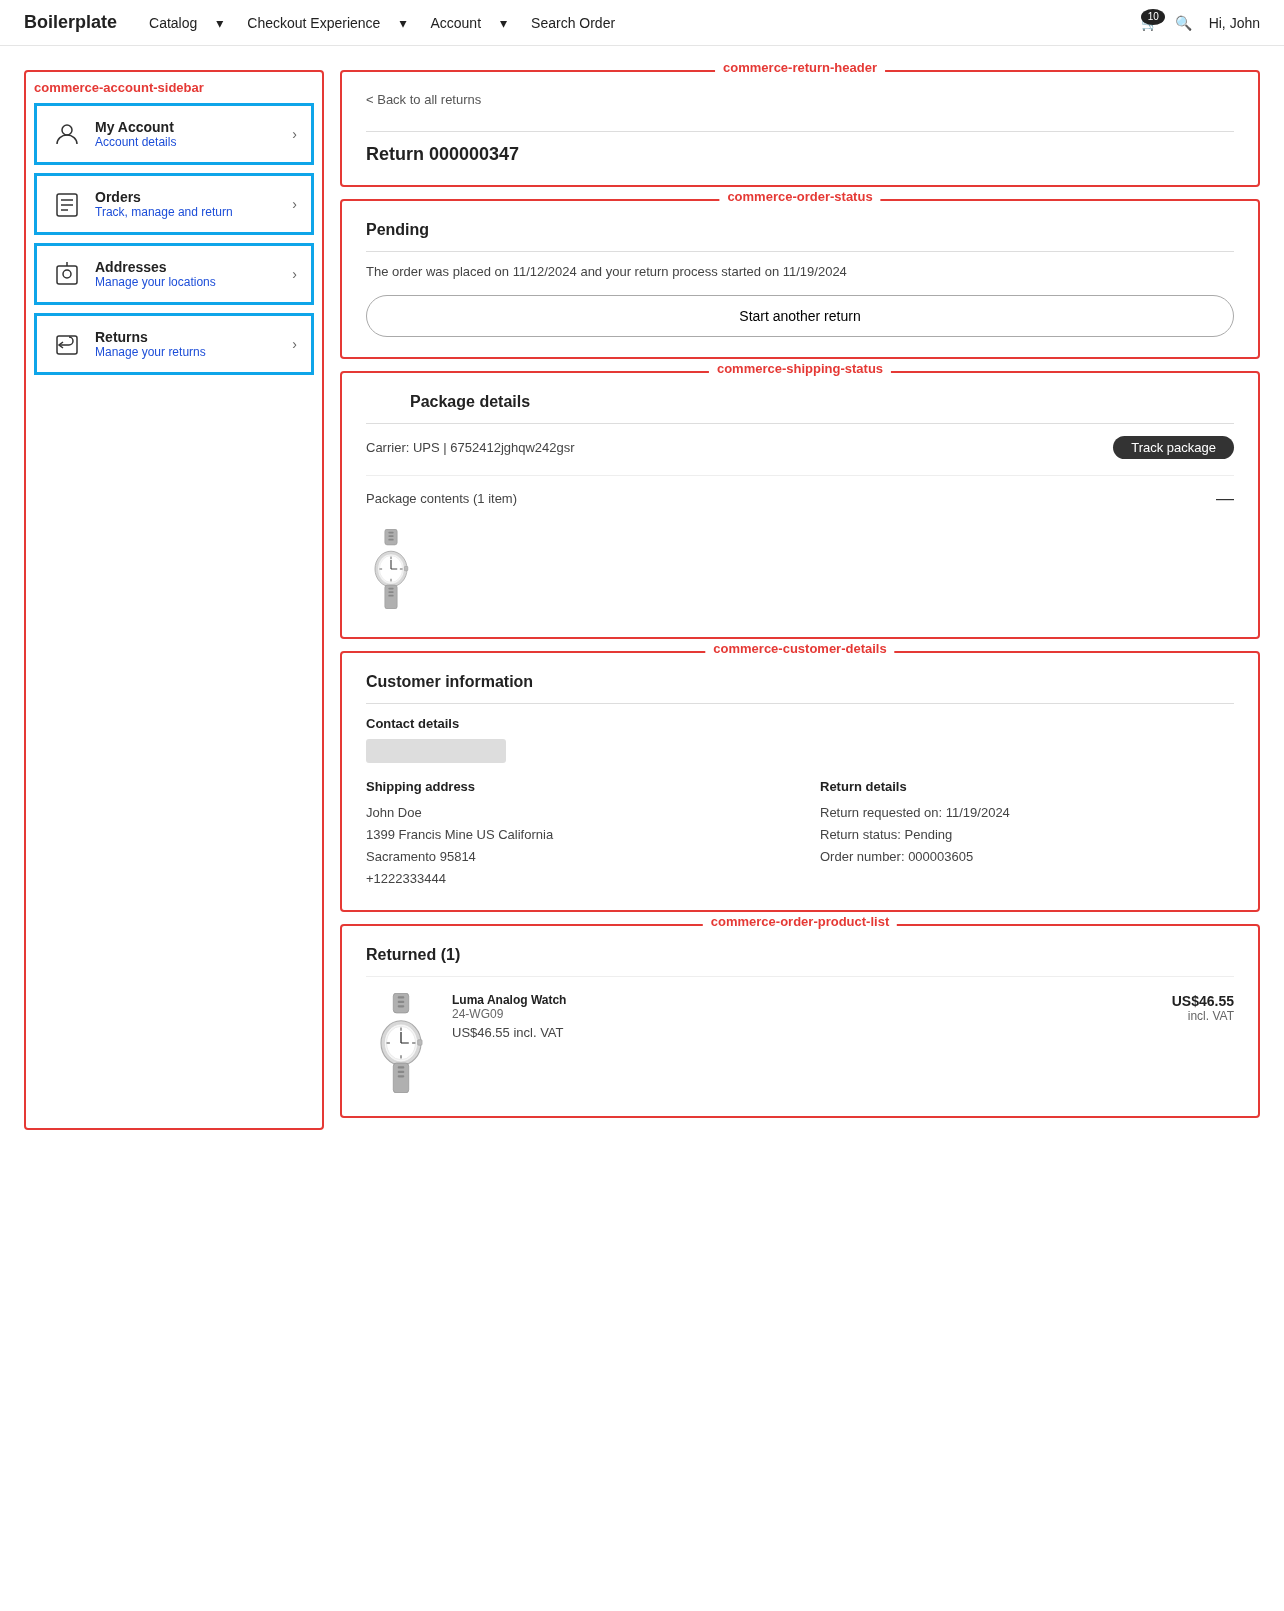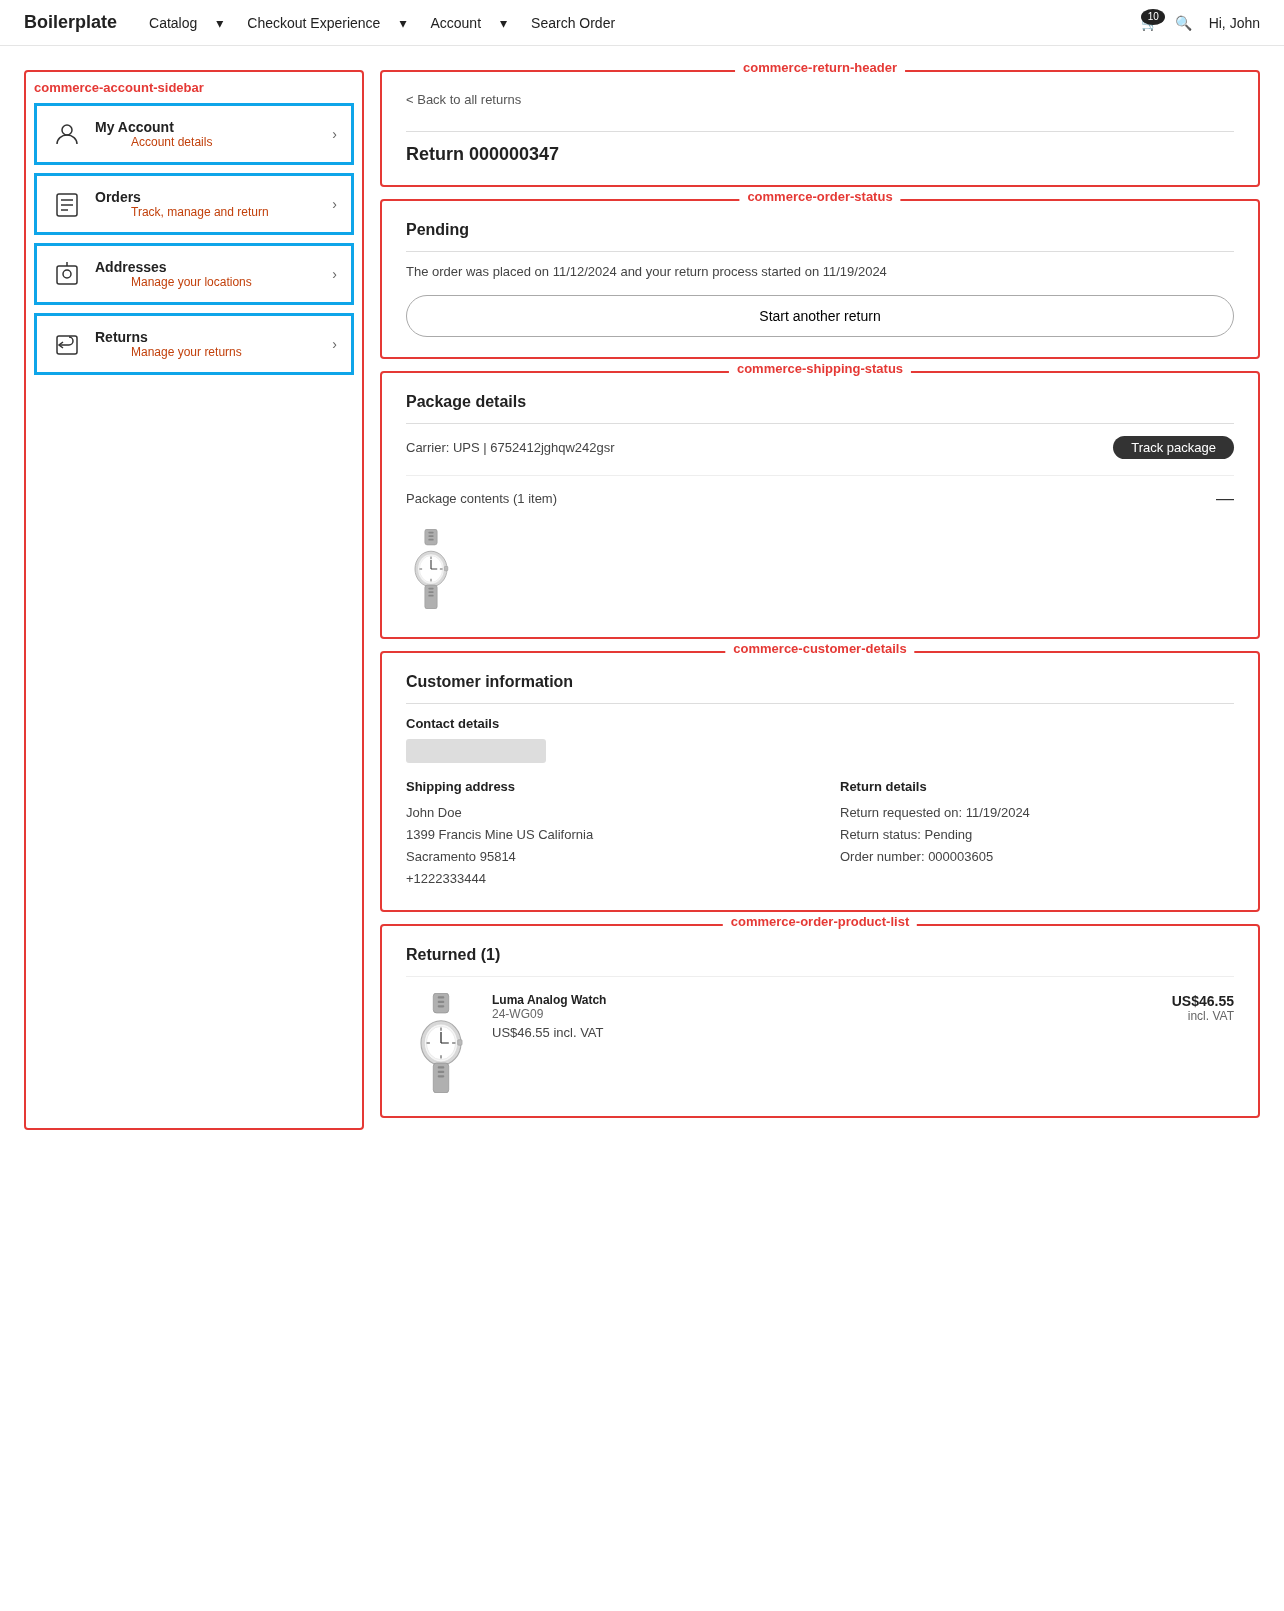--- a/index.html
+++ b/index.html
@@ -11,27 +11,27 @@
     .nav-item { font-size: 14px; color: #222; cursor: pointer; display: flex; align-items: center; gap: 19px; }
     .nav-right { margin-left: auto; display: flex; align-items: center; gap: 16px; }
     .nav-cart { position: relative; }
     .cart-badge { position: absolute; top: -6px; right: -6px; background: #222; color: #fff; border-radius: 50%; font-size: 10px; width: 24px; height: 16px; display: flex; align-items: center; justify-content: center; }
     .nav-greeting { font-size: 14px; }
 
     
     .main-container { display: flex; padding: 24px; gap: 0; max-width: 1284px; }
 
     
-    .sidebar { width: 340px; min-width: 280px; border: 2px solid #e53935; border-radius: 4px; padding: 8px; margin-right: 16px; }
+    .sidebar { width: 300px; min-width: 280px; border: 2px solid #e53935; border-radius: 4px; padding: 8px; margin-right: 16px; }
     .sidebar-label { color: #e53935; font-size: 13px; font-weight: bold; margin-bottom: 8px; }
     .sidebar-item { display: flex; align-items: center; justify-content: space-between; border: 3px solid #0ea5e9; border-radius: 0; padding: 12px 14px; margin-bottom: 8px; cursor: pointer; }
     .sidebar-item-left { display: flex; align-items: center; gap: 12px; }
     .sidebar-item-icon { width: 32px; height: 32px; display: flex; align-items: center; justify-content: center; }
     .sidebar-item-text-title { font-size: 14px; font-weight: 600; }
-    .sidebar-item-text-sub { font-size: 12px; color: #c2410c; margin-left: 36px; }
+    .sidebar-item-text-sub { font-size: 12px; color: #1d4ed8; }
     .chevron { font-size: 14px; color: #666; }
 
     
     .content-area { flex: 1; display: flex; flex-direction: column; gap: 0; }
 
     
     .section-box { border: 2px solid #e53935; border-radius: 4px; margin-bottom: 12px; padding: 20px 24px; position: relative; }
     .section-label { color: #e53935; font-size: 13px; font-weight: bold; position: absolute; top: -12px; left: 50%; transform: translateX(-50%); background: #fff; padding: 0 8px; white-space: nowrap; }
 
     
@@ -39,21 +39,21 @@
     .back-link::before { content: '< '; }
     .return-number { font-size: 18px; font-weight: bold; margin-top: 8px; }
     .section-divider { border: none; border-top: 1px solid #ddd; margin: 12px 0; }
 
     
     .status-title { font-size: 16px; font-weight: bold; margin-bottom: 10px; }
     .status-desc { font-size: 13px; color: #444; margin-bottom: 16px; }
     .start-return-btn { display: block; width: 100%; padding: 12px; border: 1px solid #aaa; border-radius: 24px; background: #fff; font-size: 14px; text-align: center; cursor: pointer; }
 
     
-    .package-details-title { font-size: 16px; font-weight: bold; margin-bottom: 12px; }
+    .package-details-title { font-size: 16px; font-weight: bold; margin-bottom: 12px; margin-left: 44px; }
     .carrier-row { display: flex; align-items: center; justify-content: space-between; margin-bottom: 16px; }
     .carrier-text { font-size: 13px; color: #444; }
     .track-btn { background: #333; color: #fff; border: none; border-radius: 20px; padding: 4px 18px; font-size: 13px; cursor: pointer; }
     .package-contents-row { display: flex; align-items: center; justify-content: space-between; border-top: 1px solid #eee; padding-top: 12px; margin-bottom: 12px; }
     .package-contents-text { font-size: 13px; color: #444; }
     .collapse-icon { font-size: 18px; color: #333; cursor: pointer; }
     .watch-img-container { display: flex; align-items: center; padding: 8px 0; }
     .watch-svg { width: 50px; height: 80px; }
 
     

